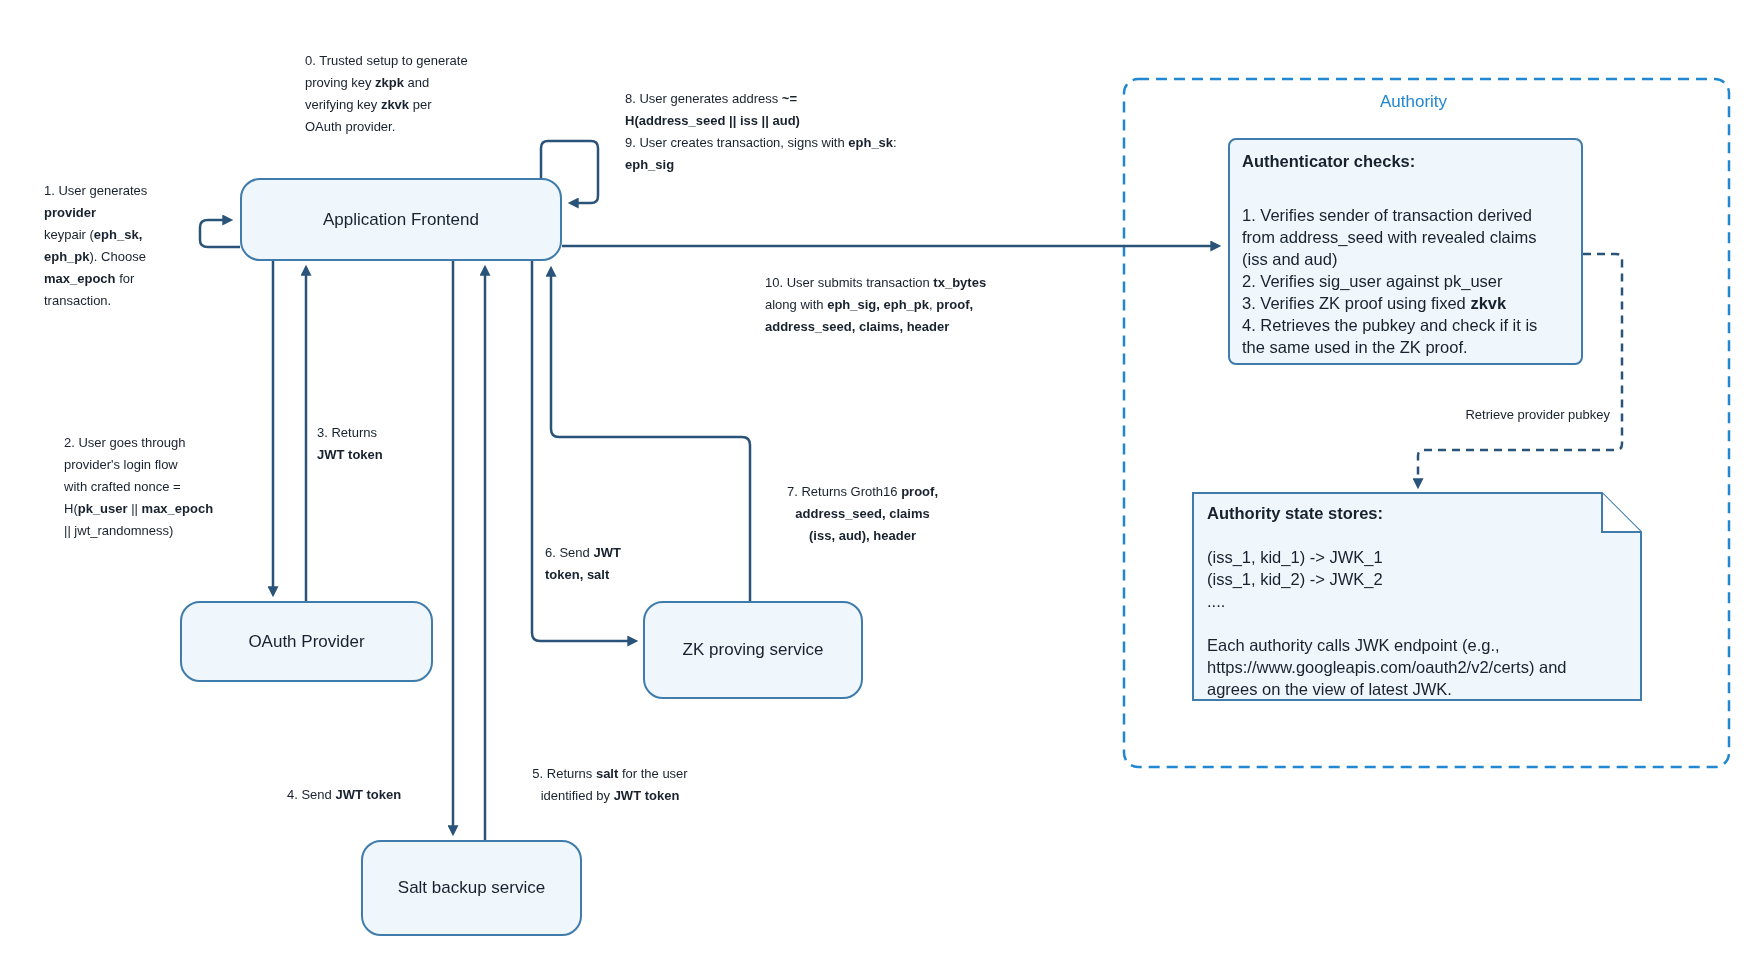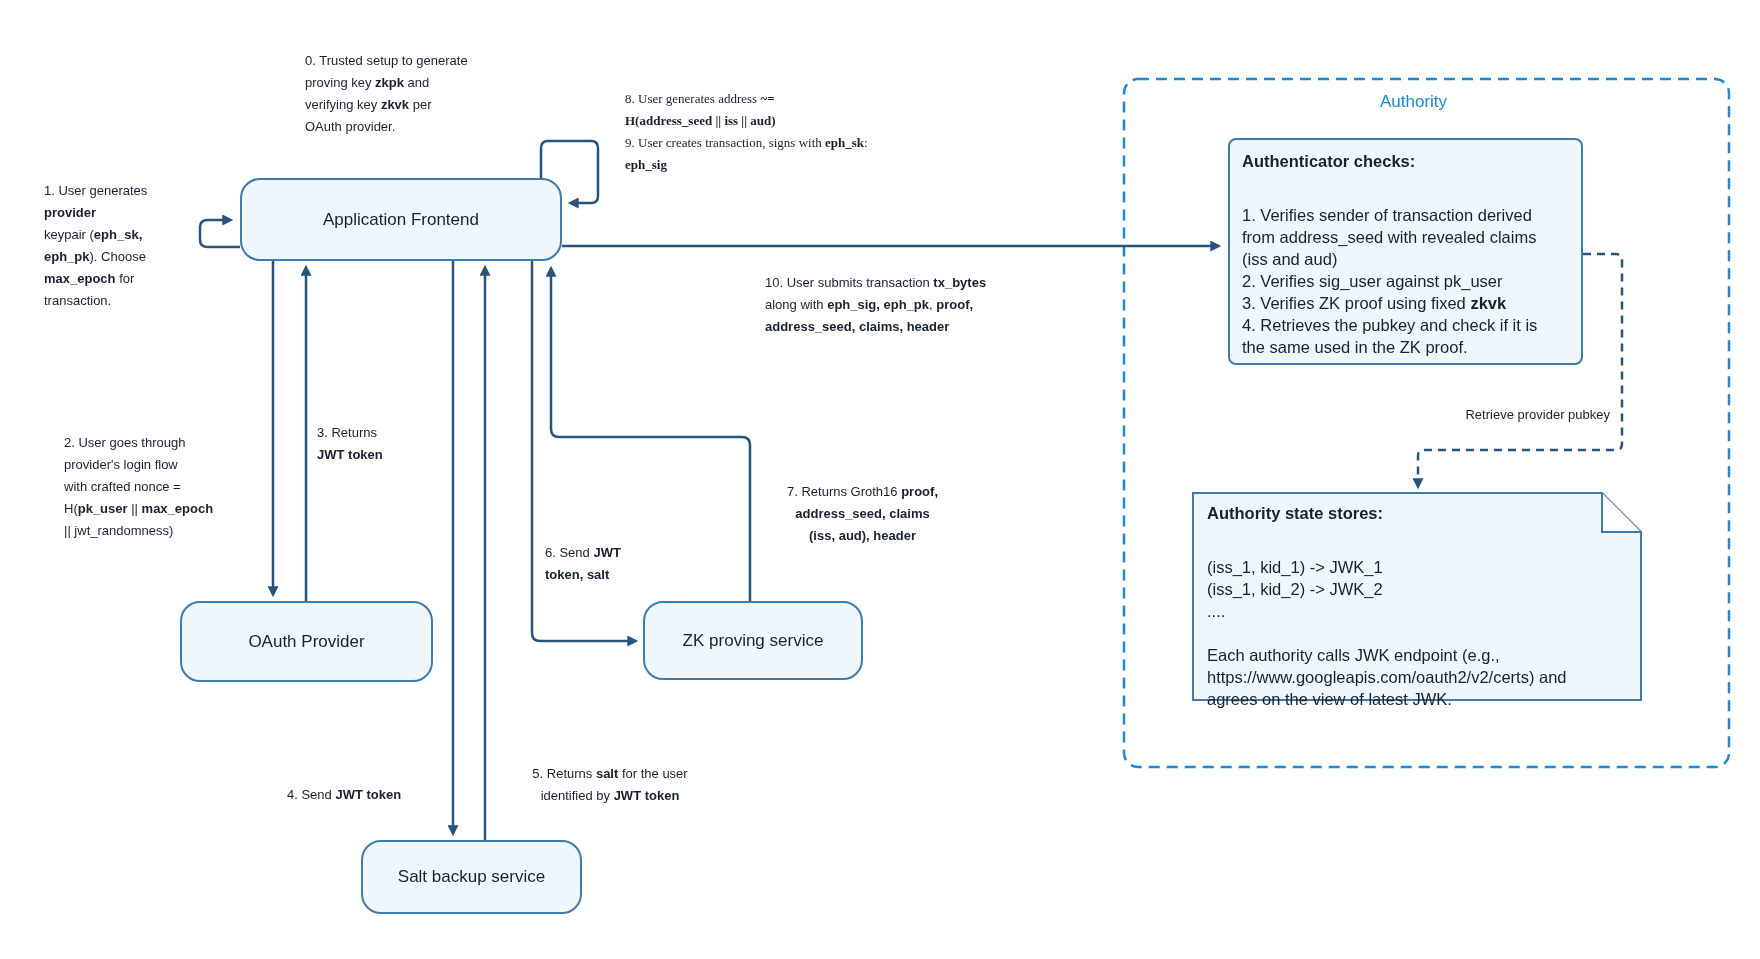--- a/index.html
+++ b/index.html
@@ -27,21 +27,21 @@
   .ann{position:absolute; font-size:13px; line-height:22px; white-space:nowrap;}
   .ann.center{text-align:center;}
   .ann b{font-weight:bold;}
   .infobox{
     position:absolute; border:2px solid var(--border); background:var(--fill);
     border-radius:8px; padding:10px 12px; font-size:16.5px; line-height:22px;
     box-sizing:border-box; white-space:nowrap;
   }
   .infobox .title{font-weight:bold; margin-bottom:32px;}
   .overlaytext{position:absolute; font-size:16.5px; line-height:22px; white-space:nowrap;}
-  .overlaytext .title{font-weight:bold; margin-bottom:32px;}
+  .overlaytext .title{font-weight:bold; margin-bottom:22px;}
   .authority-label{position:absolute; font-size:17px; color:var(--authority-blue);}
 </style>
 </head>
 <body>
 
 <div id="canvas">
 
   <svg class="layer">
     <defs>
       <marker id="ah" viewBox="0 0 10 10" refX="7" refY="5" markerWidth="13" markerHeight="11" markerUnits="userSpaceOnUse" orient="auto">
@@ -76,25 +76,25 @@
   </svg>
 
   <div class="node" style="left:240px; top:178px; width:322px; height:83px;">
     <span>Application Frontend</span>
   </div>
 
   <div class="node" style="left:180px; top:601px; width:253px; height:81px;">
     <span>OAuth Provider</span>
   </div>
 
-  <div class="node" style="left:643px; top:601px; width:220px; height:79px;">
+  <div class="node" style="left:643px; top:601px; width:220px; height:98px;">
     <span>ZK proving service</span>
   </div>
 
-  <div class="node" style="left:361px; top:840px; width:221px; height:74px;">
+  <div class="node" style="left:361px; top:840px; width:221px; height:96px;">
     <span>Salt backup service</span>
   </div>
 
   <div class="authority-label" style="left:1111px; top:92px; width:605px; text-align:center;">Authority</div>
 
   <div class="infobox" style="left:1228px; top:138px; width:355px; height:227px;">
     <div class="title">Authenticator checks:</div>
     <div>
         <div><span>1. Verifies sender of transaction derived</span></div>
         <div><span>from address_seed with revealed claims</span></div>
@@ -163,21 +163,21 @@
       <div><span>6. Send </span><b>JWT</b></div>
       <div><b>token, salt</b></div>
     </div>
 
   <div class="ann center" style="left:755px; top:481px; width:215px;">
       <div><span>7. Returns Groth16 </span><b>proof,</b></div>
       <div><b>address_seed, claims</b></div>
       <div><b>(iss, aud), header</b></div>
     </div>
 
-  <div class="ann" style="left:625px; top:88px;font-family:Liberation Serif, serif;">
+  <div class="ann" style="left:625px; top:88px;">
       <div><span>8. User generates address </span><b>~=</b></div>
       <div><b>H(address_seed || iss || aud)</b></div>
       <div><span>9. User creates transaction, signs with </span><b>eph_sk</b><span>:</span></div>
       <div><b>eph_sig</b></div>
     </div>
 
   <div class="ann" style="left:765px; top:272px;">
       <div><span>10. User submits transaction </span><b>tx_bytes</b></div>
       <div><span>along with </span><b>eph_sig, eph_pk</b><span>, </span><b>proof,</b></div>
       <div><b>address_seed, claims, header</b></div>

